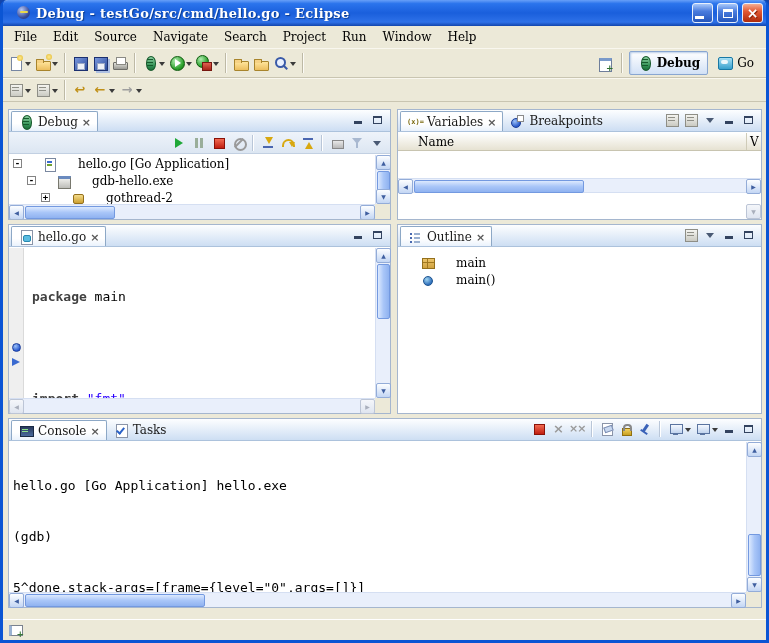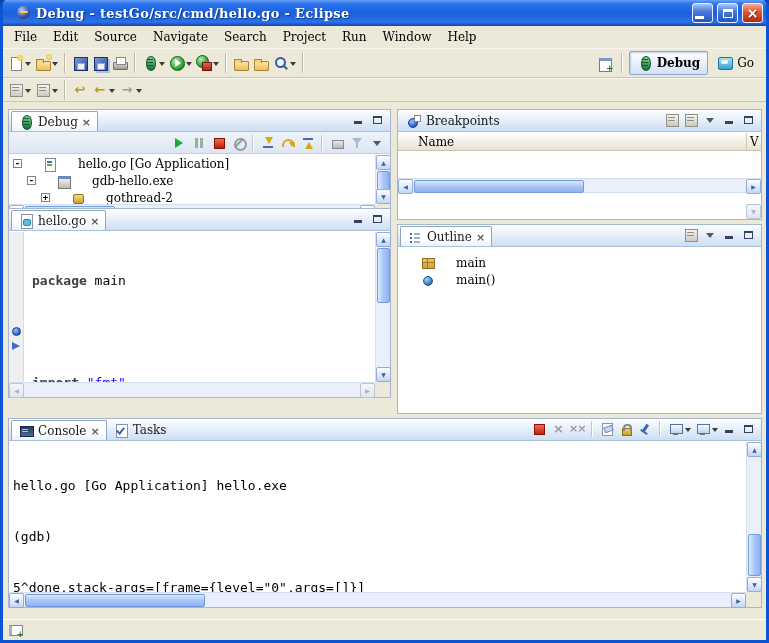--- a/index.html
+++ b/index.html
@@ -362,20 +362,25 @@
           <div class="sbtn lf"></div>
           <div class="sthumb h" style="left:16px;width:90px"></div>
           <div class="sbtn rt"></div>
         </div>
         <div class="corner"></div>
       </div>
     </div>
 
     <div class="view" style="left:394px;top:7px;width:365px;height:111px">
       <div class="vtitle">
+        <div class="vtab sel">
+          <span class="icn icn-vars"></span>
+          <span>Variables</span>
+          <span class="tabx"></span>
+        </div>
         <div class="vtab">
           <span class="icn icn-bkpt"></span>
           <span>Breakpoints</span>
         </div>
         <div class="vtools">
           <span class="vbtn">
               <span class="icn icn-g1"></span>
             </span>
           <span class="vbtn">
               <span class="icn icn-g1"></span>
@@ -401,21 +406,21 @@
           <div class="sbtn lf"></div>
           <div class="sthumb h" style="left:16px;width:170px"></div>
           <div class="sbtn rt"></div>
         </div>
         <div style="flex:1;position:relative">
           <div class="sbtn dis" style="position:absolute;right:0;bottom:0"><span style="font-size:6px">▼</span></div>
         </div>
       </div>
     </div>
 
-    <div class="view" style="left:5px;top:106px;width:383px;height:190px">
+    <div class="view" style="left:5px;top:122px;width:383px;height:190px">
       <div class="vtitle">
         <div class="vtab sel">
           <span class="icn icn-gofile"></span>
           <span>hello.go</span>
           <span class="tabx"></span>
         </div>
         <div class="vtools">
           <span class="vbtn">
               <span class="vg-min"></span>
             </span>

